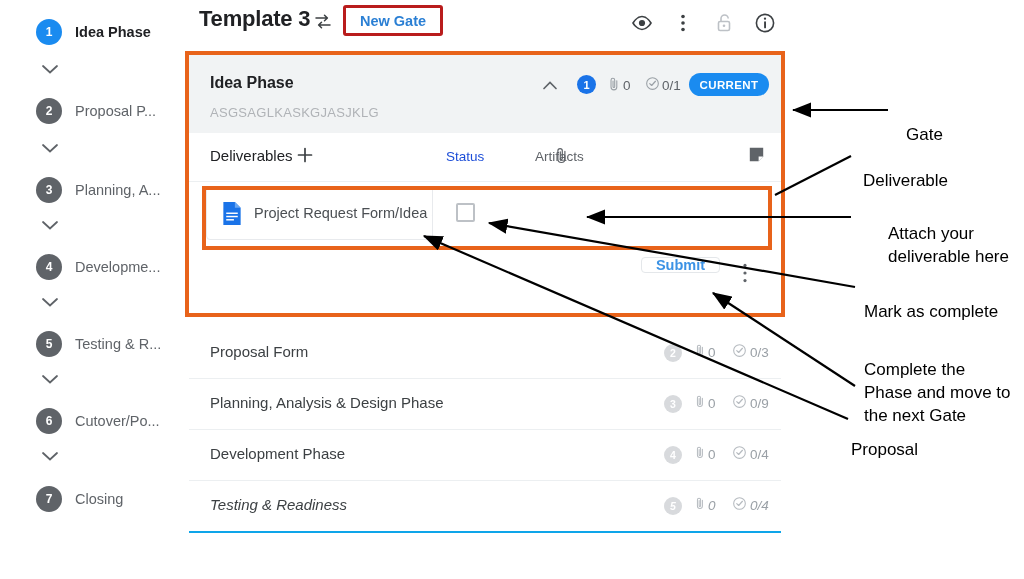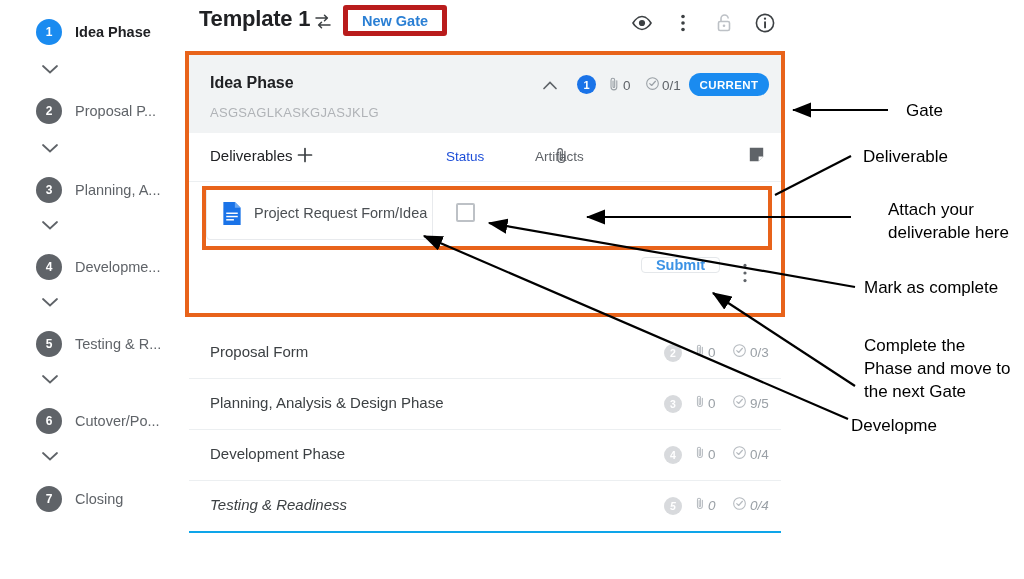--- a/index.html
+++ b/index.html
@@ -76,21 +76,21 @@
     left: 128px; top: 12px;
     width: 20px; height: 20px;
   }
   #new-gate-button {
     position: absolute;
     left: 158px; top: 5px;
     height: 31px;
     padding: 0 14px;
     display: flex;
     align-items: center;
-    border: 5px solid #b91c1c;
+    border: 3px solid #b91c1c;
     border-radius: 3px;
     background: #ffffff;
     color: #2a7fd4;
     font-size: 14.5px;
     font-weight: bold;
     font-family: "Liberation Sans", sans-serif;
     cursor: pointer;
   }
   .top-icon {
     position: absolute;
@@ -352,20 +352,21 @@
     width: 1024px; height: 579px;
     pointer-events: none;
   }
   .anno-label {
     position: absolute;
     font-size: 17px;
     color: #000000;
     line-height: 1.35;
     white-space: pre-line;
     font-family: "Liberation Sans", sans-serif;
+    margin-top: 24px;
   }
 </style>
 </head>
 <body>
 
 <div id="sidebar">
 
   <div class="side-phase" style="top:19px">
     <div class="side-badge active">1</div>
     <div class="side-label active">Idea Phase</div>
@@ -426,21 +427,21 @@
       </svg>
   </div>
 
   <div class="side-phase" style="top:486px">
     <div class="side-badge">7</div>
     <div class="side-label">Closing</div>
   </div>
 </div>
 
 <div id="topbar">
-  <div id="template-title">Template 1</div>
+  <div id="template-title">Template 3</div>
 
   <div id="swap-icon">
     <svg viewBox="0 0 20 20" width="20" height="20">
       <path d="M3 6 H14 M11.5 3.2 L14.4 6 L11.5 8.8" fill="none" stroke="#3c4043" stroke-width="1.5" stroke-linecap="round" stroke-linejoin="round"></path>
       <path d="M17 13 H6 M8.5 10.2 L5.6 13 L8.5 15.8" fill="none" stroke="#3c4043" stroke-width="1.5" stroke-linecap="round" stroke-linejoin="round"></path>
     </svg>
   </div>
 
   <button id="new-gate-button">New Gate</button>
 
@@ -589,21 +590,21 @@
       <span><svg viewBox="0 0 14 17" width="12" height="15">
             <path d="M9.8 4.6 V11.4 a2.9 2.9 0 0 1-5.8 0 V4.1 a1.85 1.85 0 0 1 3.7 0 V11 a0.85 0.85 0 0 1-1.7 0 V5" fill="none" stroke="#b6bbc0" stroke-width="1.2" stroke-linecap="round"></path>
           </svg></span>
       <span>0</span>
     </div>
     <div class="phase-check">
       <span><svg viewBox="0 0 18 18" width="15" height="15">
             <circle cx="9" cy="9" r="7" fill="none" stroke="#b6bbc0" stroke-width="1.3"></circle>
             <path d="M5.7 9.2 L8 11.4 L12.5 6.3" fill="none" stroke="#b6bbc0" stroke-width="1.4" stroke-linecap="round" stroke-linejoin="round"></path>
           </svg></span>
-      <span>9/5</span>
+      <span>0/9</span>
     </div>
   </div>
 
   <div class="phase-row">
     <div class="phase-name">Development Phase</div>
     <div class="phase-badge">4</div>
     <div class="phase-clip">
       <span><svg viewBox="0 0 14 17" width="12" height="15">
             <path d="M9.8 4.6 V11.4 a2.9 2.9 0 0 1-5.8 0 V4.1 a1.85 1.85 0 0 1 3.7 0 V11 a0.85 0.85 0 0 1-1.7 0 V5" fill="none" stroke="#b6bbc0" stroke-width="1.2" stroke-linecap="round"></path>
           </svg></span>
@@ -662,14 +663,14 @@
 
 <div>
   <div class="anno-label" style="left:906px; top:100px;">Gate</div>
   <div class="anno-label" style="left:863px; top:146px;">Deliverable</div>
   <div class="anno-label" style="left:888px; top:199px;">Attach your
 deliverable here</div>
   <div class="anno-label" style="left:864px; top:277px;">Mark as complete</div>
   <div class="anno-label" style="left:864px; top:335px;">Complete the
 Phase and move to
 the next Gate</div>
-  <div class="anno-label" style="left:851px; top:415px;">Developme</div>
+  <div class="anno-label" style="left:851px; top:415px;">Proposal</div>
 </div>
 
 </body></html>

